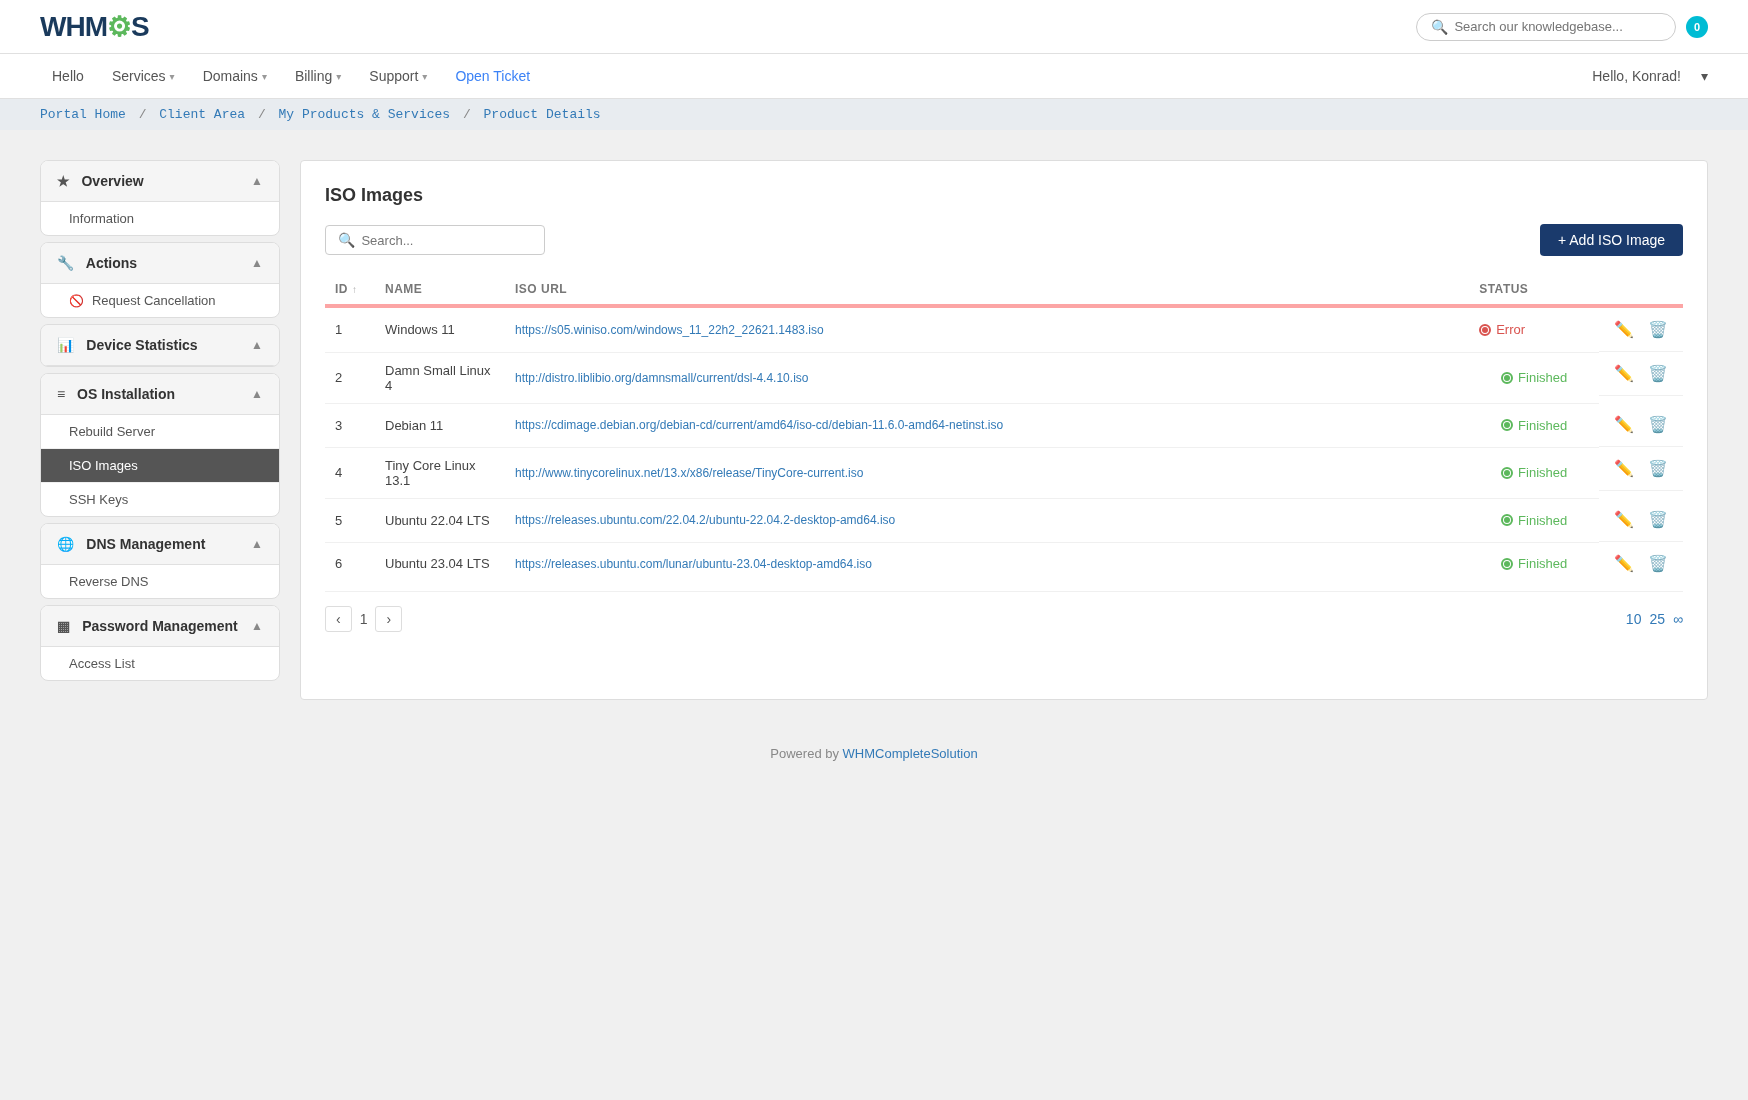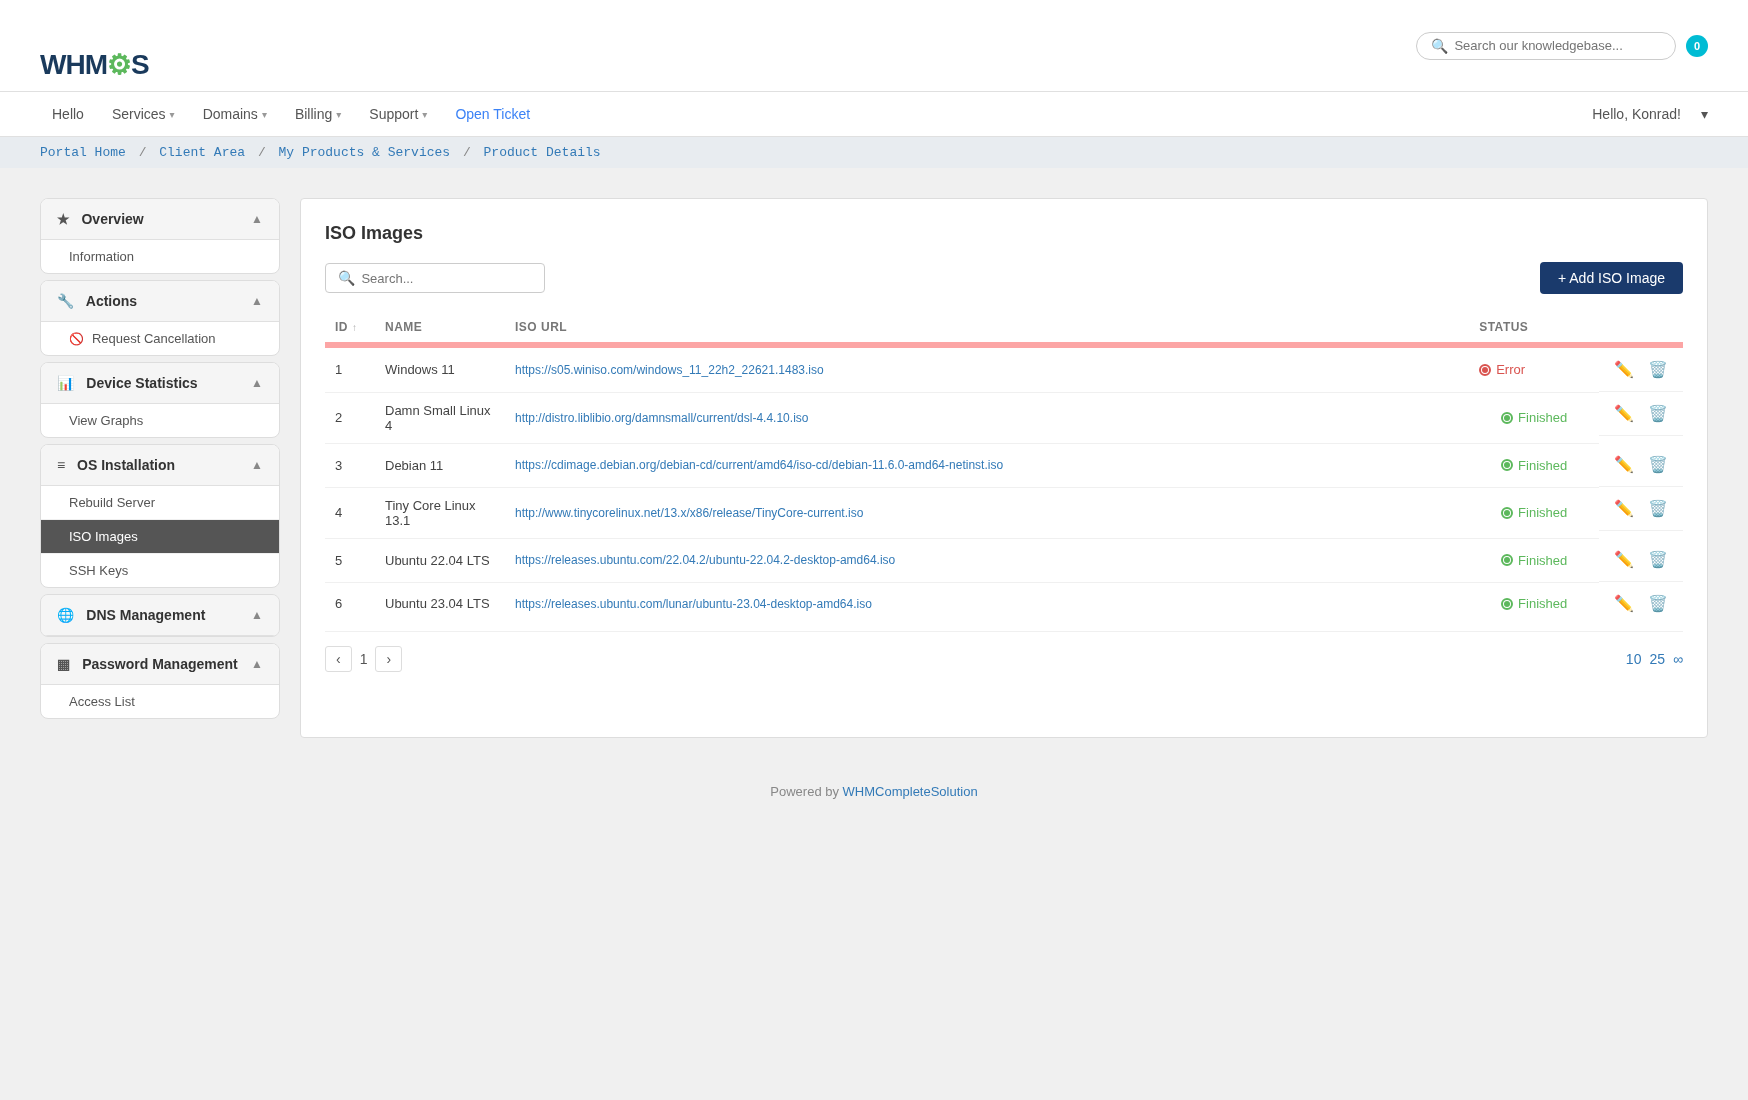--- a/index.html
+++ b/index.html
@@ -1,21 +1,21 @@
 <!DOCTYPE html>
 <html><head>
   <meta charset="utf-8">
   <style>
     * { box-sizing: border-box; margin: 0; padding: 0; }
     body { font-family: 'Helvetica Neue', Arial, sans-serif; font-size: 14px; background: #f0f0f0; color: #333; }
 
     
     .top-bar { background: #fff; border-bottom: 1px solid #e0e0e0; padding: 10px 40px; display: flex; align-items: center; justify-content: space-between; }
     .logo { display: flex; align-items: center; }
-    .logo-text { font-size: 28px; font-weight: 800; color: #1a3a5c; letter-spacing: -1px; margin-top: 38px; }
+    .logo-text { font-size: 28px; font-weight: 800; color: #1a3a5c; letter-spacing: -1px; }
     .logo-gear { color: #5cb85c; font-size: 28px; display: inline-block; }
     .search-wrap { display: flex; align-items: center; gap: 10px; }
     .search-box { display: flex; align-items: center; border: 1px solid #ccc; border-radius: 20px; padding: 5px 14px; width: 260px; }
     .search-box input { border: none; outline: none; font-size: 13px; color: #ec4899; width: 100%; }
     .search-icon-wrap { color: #999; margin-right: 6px; }
     .cart-badge { background: #00bcd4; color: #fff; border-radius: 50%; width: 22px; height: 22px; font-size: 11px; display: flex; align-items: center; justify-content: center; font-weight: bold; }
 
     
     .nav-bar { background: #fff; border-bottom: 1px solid #e0e0e0; padding: 0 40px; display: flex; align-items: center; justify-content: space-between; }
     .nav-links { display: flex; align-items: center; gap: 4px; }
@@ -48,21 +48,21 @@
 
     
     .table-toolbar { display: flex; align-items: center; justify-content: space-between; margin-bottom: 18px; }
     .table-search { display: flex; align-items: center; border: 1px solid #ccc; border-radius: 4px; padding: 6px 12px; width: 220px; }
     .table-search input { border: none; outline: none; font-size: 13px; color: #555; width: 100%; }
     .table-search .s-icon { color: #aaa; margin-right: 6px; }
     .add-btn { background: #1a3a6c; color: #fff; border: none; border-radius: 4px; padding: 8px 18px; font-size: 14px; cursor: pointer; display: flex; align-items: center; gap: 6px; }
 
     
     .iso-table { width: 100%; border-collapse: collapse; }
-    .iso-table th { text-align: left; font-size: 12px; font-weight: 700; color: #777; text-transform: uppercase; letter-spacing: 0.5px; padding: 8px 10px; border-bottom: 6px solid #fca5a5; }
+    .iso-table th { text-align: left; font-size: 12px; font-weight: 700; color: #777; text-transform: uppercase; letter-spacing: 0.5px; padding: 8px 10px; border-bottom: 4px solid #fca5a5; }
     .iso-table td { padding: 10px 10px; border-bottom: 1px solid #f0f0f0; vertical-align: middle; font-size: 13px; color: #444; }
     .iso-table tr:last-child td { border-bottom: none; }
     .iso-table td.url-cell { color: #337ab7; font-size: 12px; }
     .status-error { color: #d9534f; display: flex; align-items: center; gap: 5px; font-weight: 500; }
     .status-finished { color: #5cb85c; display: flex; align-items: center; gap: 5px; font-weight: 500; justify-content: center; }
     .dot-error { background: #d9534f; border: 2px solid #d9534f; background: transparent; border: 2px solid #d9534f; border-radius: 50%; width: 12px; height: 12px; display: flex; align-items: center; justify-content: center; }
     .dot-error::after { content: ''; display: block; width: 6px; height: 6px; border-radius: 50%; background: #d9534f; }
     .dot-finished { border: 2px solid #5cb85c; border-radius: 50%; width: 12px; height: 12px; display: flex; align-items: center; justify-content: center; }
     .dot-finished::after { content: ''; display: block; width: 6px; height: 6px; border-radius: 50%; background: #5cb85c; }
     .action-icon { color: #888; cursor: pointer; font-size: 16px; padding: 2px 5px; }
@@ -144,38 +144,38 @@
       <a class="sidebar-item">
         <span style="font-size:12px;">🚫</span> Request Cancellation
       </a>
     </div>
 
     <div class="sidebar-section">
       <div class="sidebar-section-header">
         <span><span class="icon">📊</span> <span>Device Statistics</span></span>
         <span class="chevron">▲</span>
       </div>
-      <a class="sidebar-item">View Graphs</a>
     </div>
 
     <div class="sidebar-section">
       <div class="sidebar-section-header">
         <span><span class="icon">≡</span> <span>OS Installation</span></span>
         <span class="chevron">▲</span>
       </div>
       <a class="sidebar-item">Rebuild Server</a>
       <a class="sidebar-item active">ISO Images</a>
       <a class="sidebar-item">SSH Keys</a>
     </div>
 
     <div class="sidebar-section">
       <div class="sidebar-section-header">
         <span><span class="icon">🌐</span> <span>DNS Management</span></span>
         <span class="chevron">▲</span>
       </div>
+      <a class="sidebar-item">Reverse DNS</a>
     </div>
 
     <div class="sidebar-section">
       <div class="sidebar-section-header">
         <span><span class="icon">▦</span> <span>Password Management</span></span>
         <span class="chevron">▲</span>
       </div>
       <a class="sidebar-item">Access List</a>
     </div>
 

